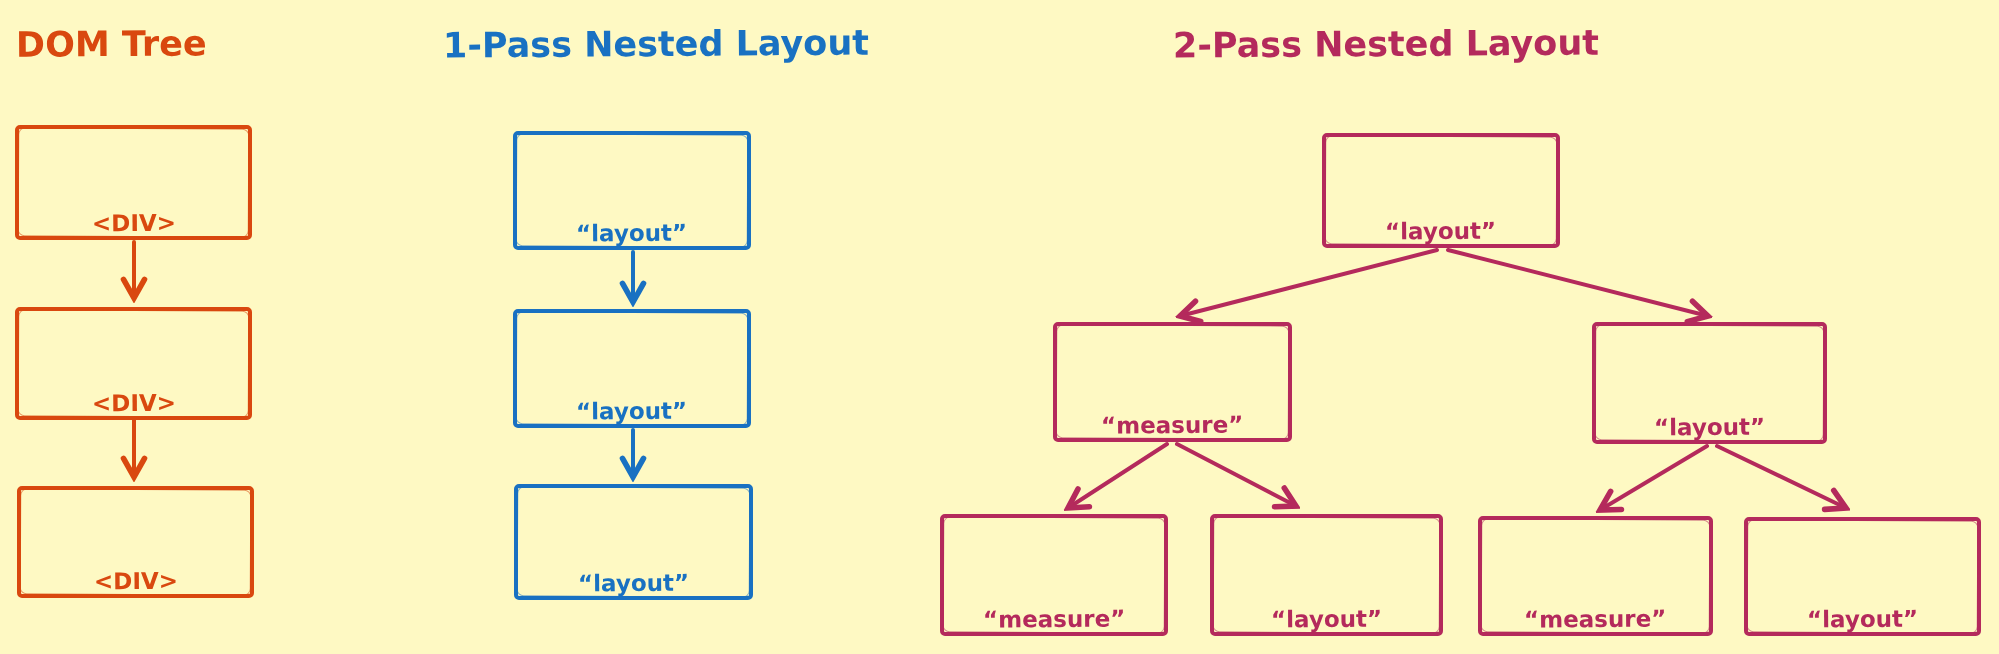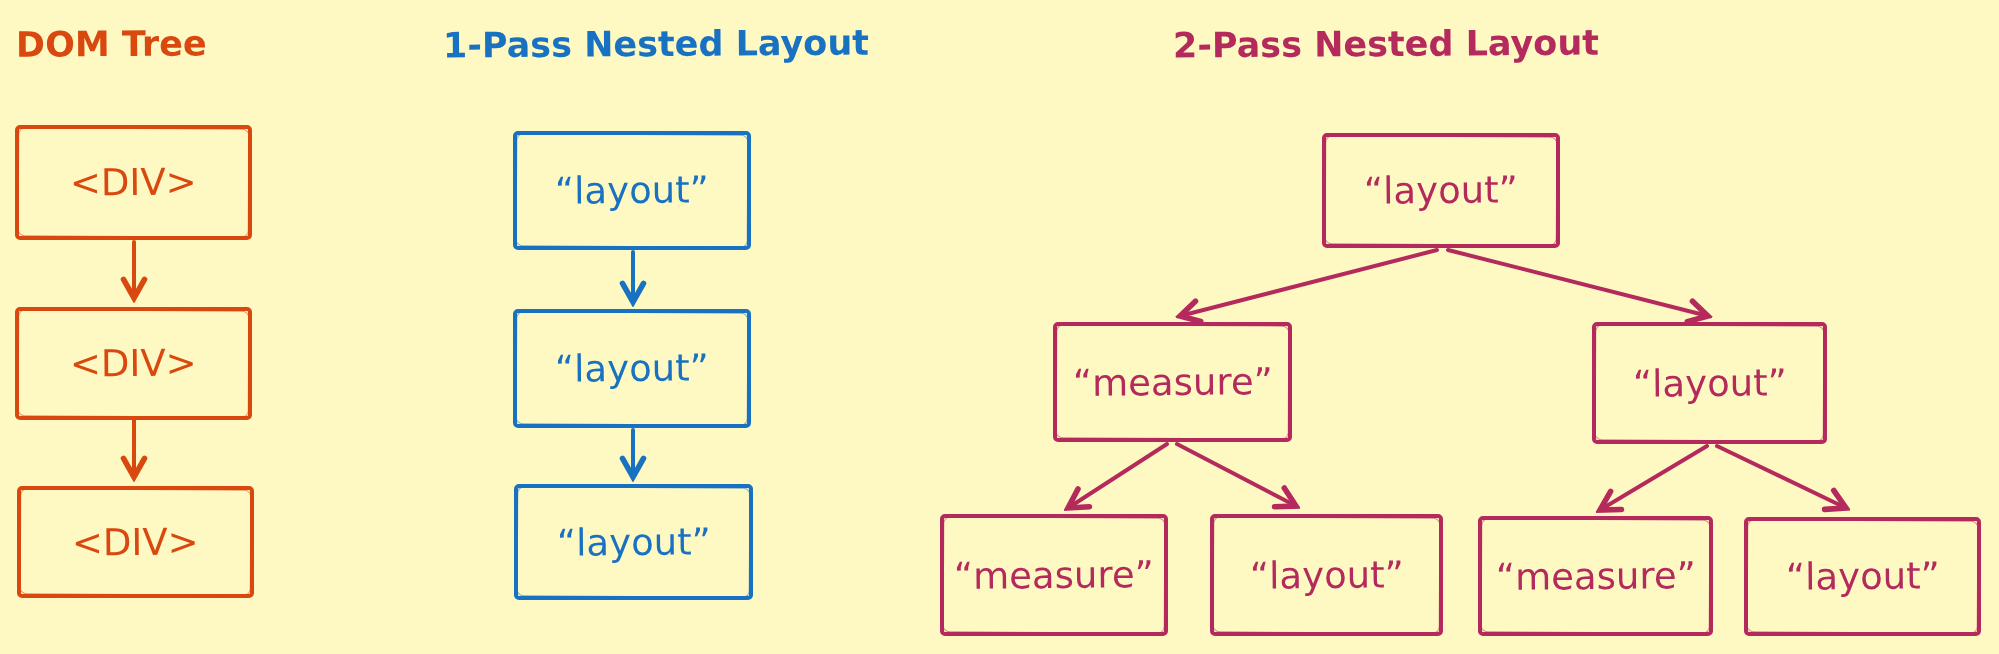--- a/index.html
+++ b/index.html
@@ -26,24 +26,24 @@
   }
   .t0 { color: var(--c0); }
   .t1 { color: var(--c1); }
   .t2 { color: var(--c2); }
   .node {
     position: absolute;
     box-sizing: border-box;
     border: 4px solid;
     border-radius: 5px;
     display: flex;
-    align-items: center;
+    align-items: flex-end;
     justify-content: center;
-    font-size: 37px;
-    font-weight: normal;
+    font-size: 23px;
+    font-weight: bold;
     white-space: nowrap;
     background: transparent;
   }
   .node::after {           
     content: "";
     position: absolute;
     inset: -1px;
     border: 1.5px solid;
     border-color: inherit;
     border-radius: 7px;

